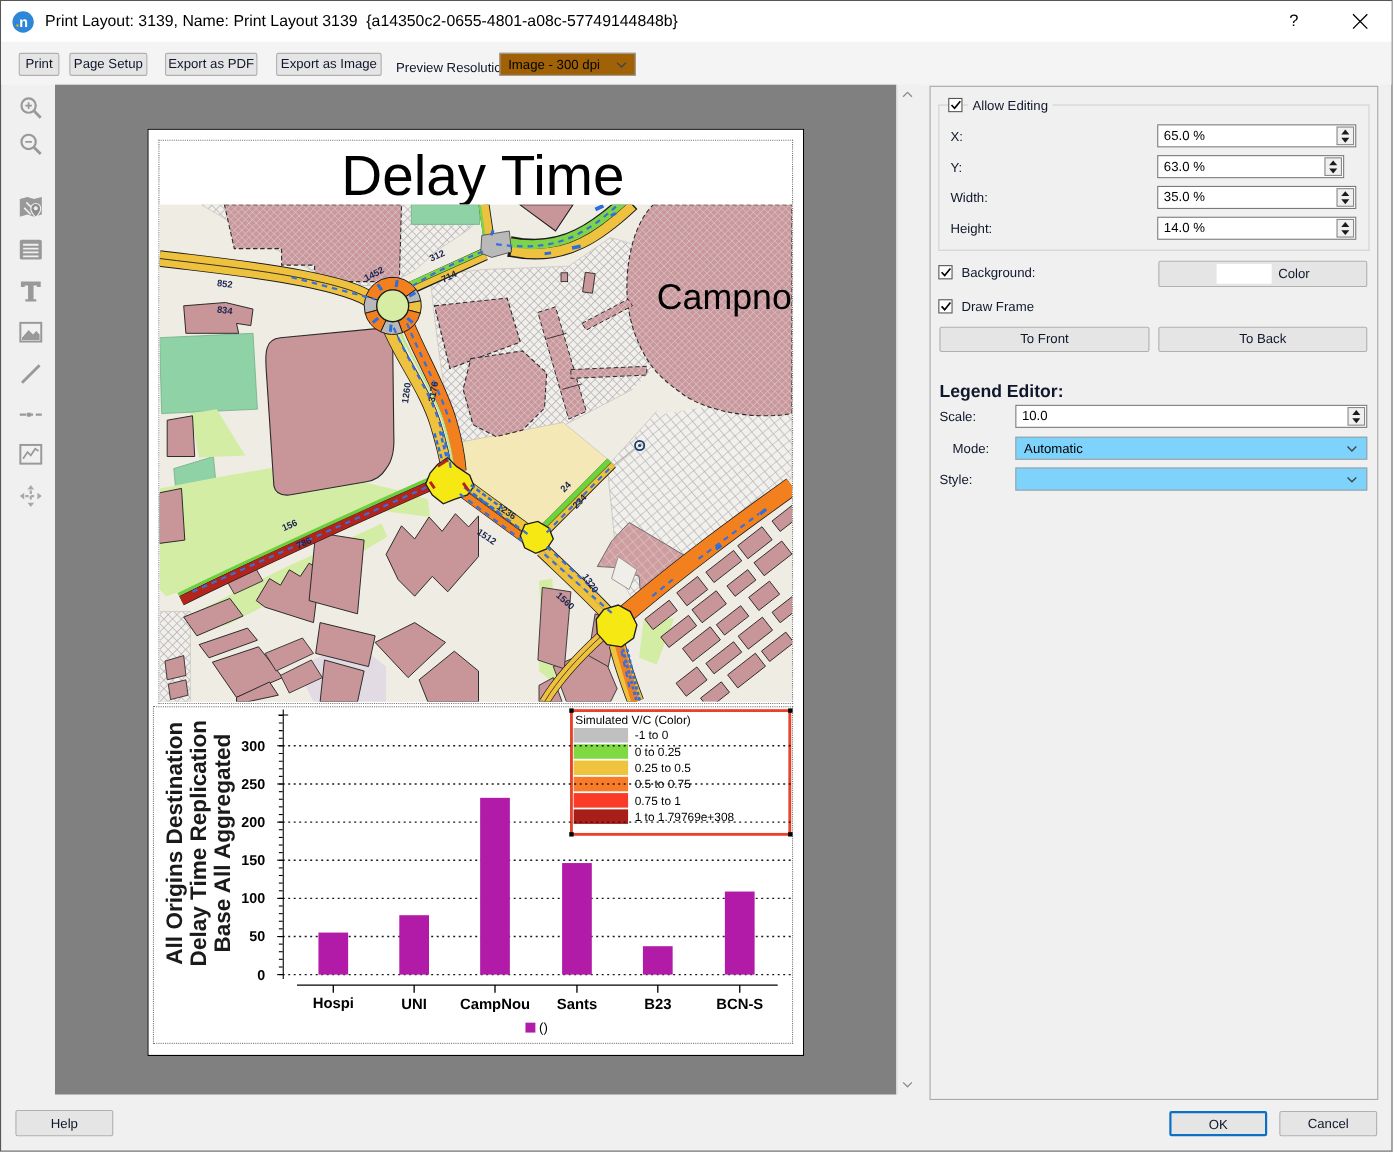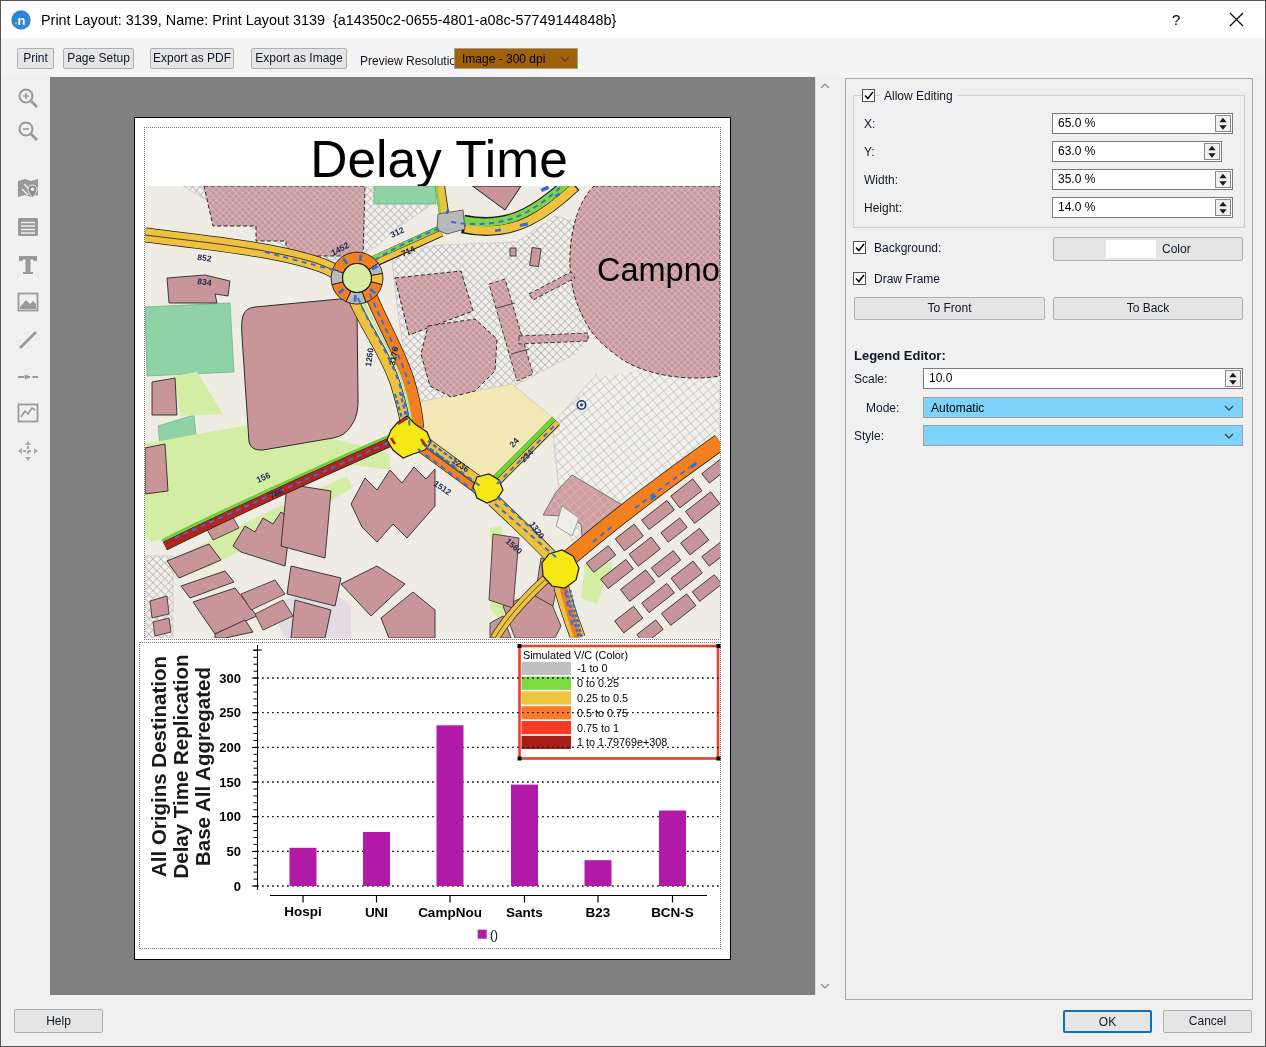--- a/index.html
+++ b/index.html
@@ -562,21 +562,21 @@
 <div class="cb" style="left:853px;top:272px;">
     <span class="check">
       <svg width="10" height="9" viewBox="0 0 10 9">
         <path d="M1 4.5 L3.8 7.5 L9 1" stroke="#000" stroke-width="1.5" fill="none"></path>
       </svg>
     </span>
   </div>
 <div class="lbl" style="left:874px;top:272px;">Draw Frame</div>
 <div class="btn" style="left:854px;top:297px;width:191px;height:23px;line-height:21px;">To Front</div>
 <div class="btn" style="left:1053px;top:297px;width:190px;height:23px;line-height:21px;">To Back</div>
-<div class="lbl" style="left:854px;top:348px;font-weight:bold;font-size:13px;text-align:right;">Legend Editor:</div>
+<div class="lbl" style="left:854px;top:348px;font-weight:bold;font-size:16px;text-align:right;">Legend Editor:</div>
 <div class="lbl" style="left:854px;top:372px;">Scale:</div>
 <div class="spin" style="left:923px;top:368px;width:320px;height:21px;">
     <span class="val">10.0</span>
     <span class="sbx">
       <svg width="12" height="8" viewBox="0 0 12 8">
         <path d="M6 1 L10.5 6.5 H1.5 Z" fill="#1a1a1a"></path>
       </svg>
       <svg width="12" height="8" viewBox="0 0 12 8">
         <path d="M6 7 L1.5 1.5 H10.5 Z" fill="#1a1a1a"></path>
       </svg>

